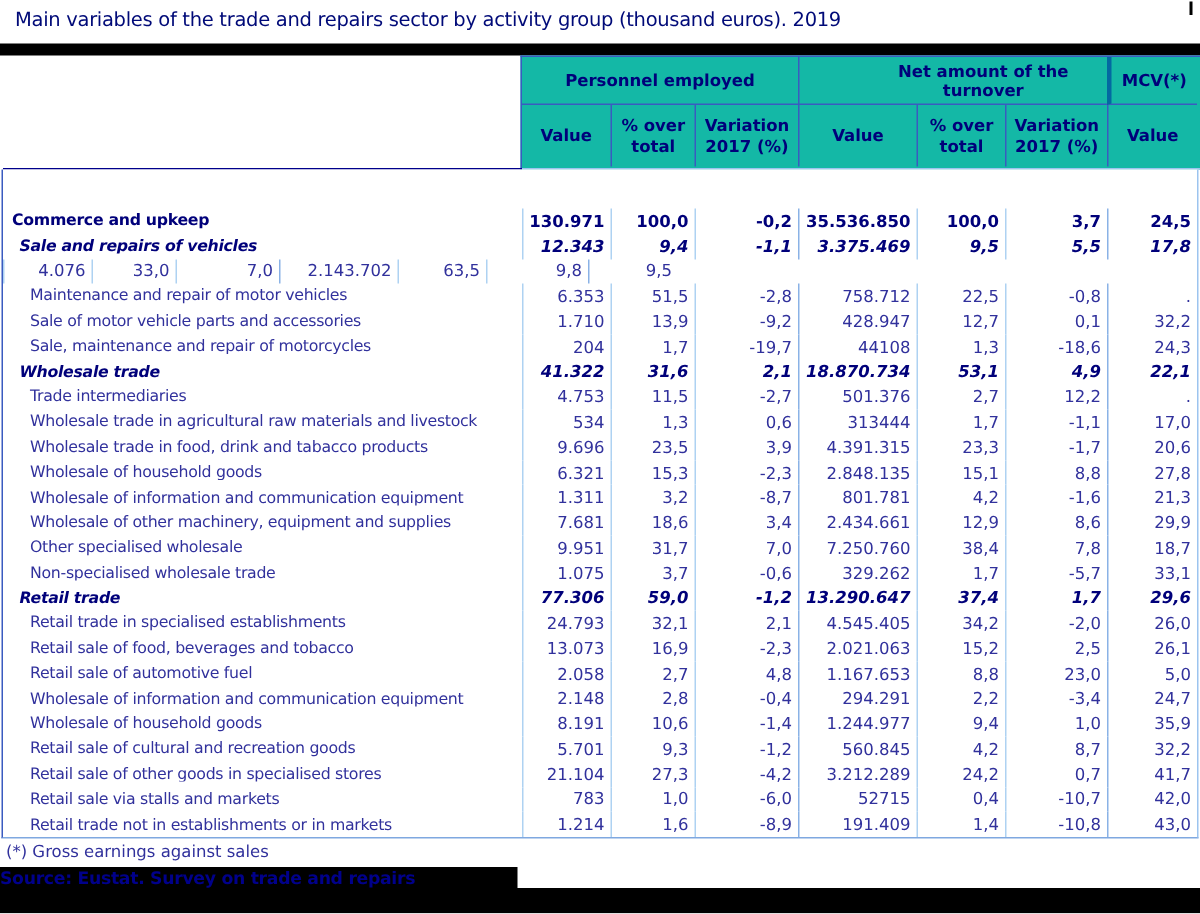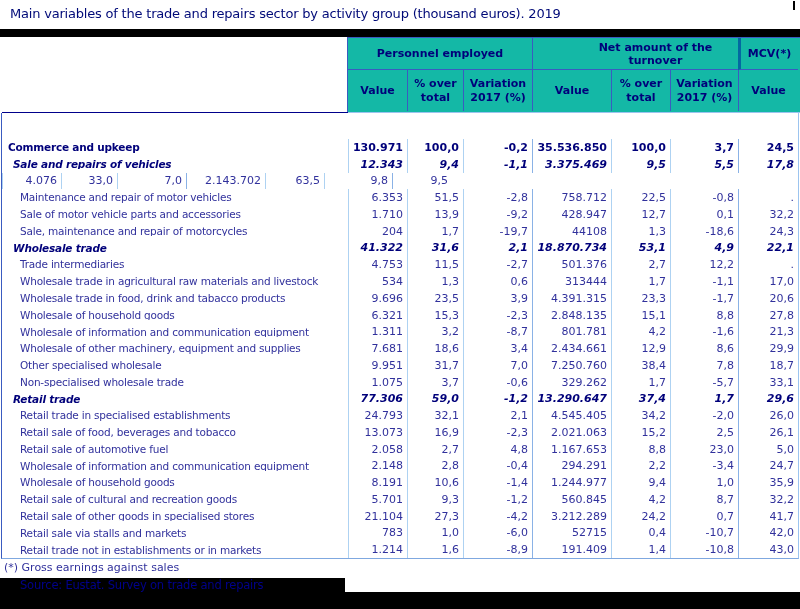--- a/index.html
+++ b/index.html
@@ -44,21 +44,21 @@
        display:flex;align-items:center;justify-content:flex-end;
        border-left:1px solid #aed2f2;}
   .num.grp{border-left:1px solid #8ab2e6;}
   .c0{width:59px;}.c1{width:56px;}.c2{width:69px;}
   .c3{width:79px;}.c4{width:59px;}.c5{width:68px;}.c6{width:60px;}
 
   
   .note{position:absolute;left:4px;top:561px;font-size:11px;color:#31319c;white-space:nowrap;}
   .srcbar{position:absolute;left:0;top:578px;width:345px;height:14px;background:#000000;
           display:flex;align-items:center;}
-  .srcbar span{font-size:11.5px;font-weight:normal;color:#00008b;padding-left:20px;
+  .srcbar span{font-size:11.5px;font-weight:bold;color:#00008b;padding-left:0;
                white-space:nowrap;letter-spacing:-0.2px;}
   .bottombar{position:absolute;left:0;top:592px;width:800px;height:17px;background:#000000;}
 </style>
 </head>
 <body>
 
 <div class="page">
 
   <div class="title">Main variables of the trade and repairs sector by activity group (thousand euros). 2019</div>
   <div class="topbar"></div>

